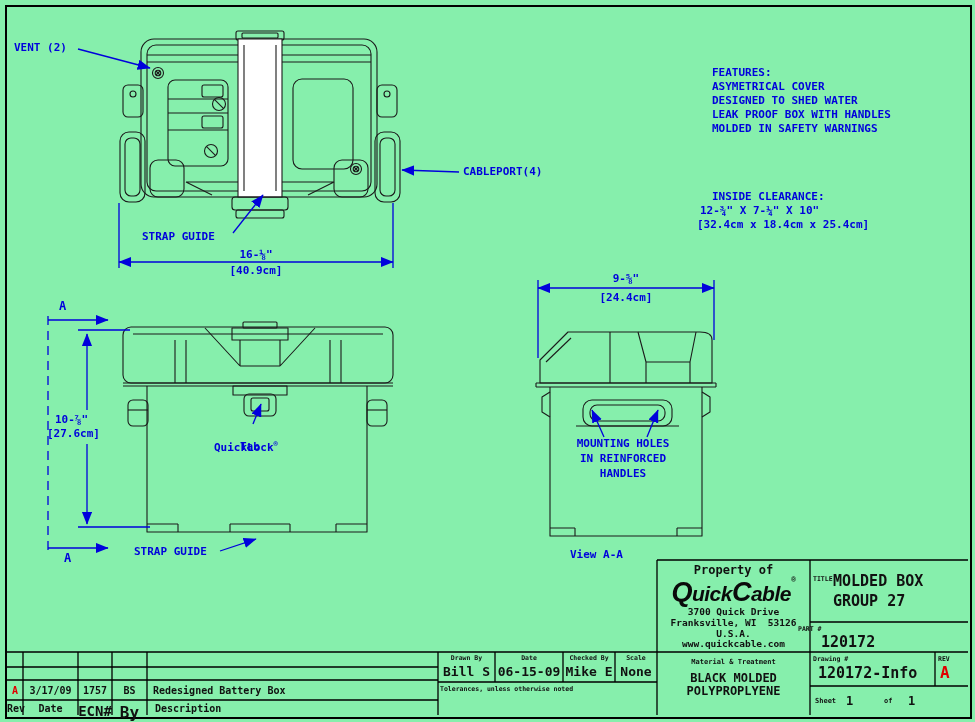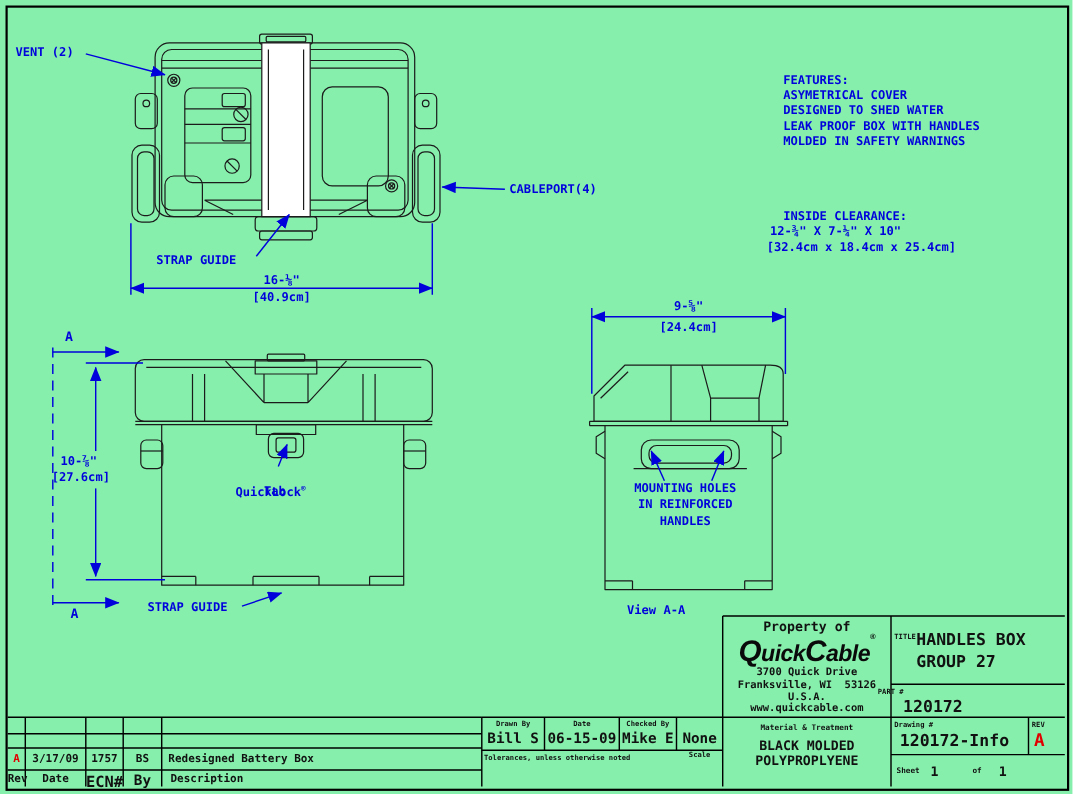--- a/index.html
+++ b/index.html
@@ -178,21 +178,21 @@
   <div class="t blue" style="left:570px; top:548px;">View A-A</div>
 
   <div class="t blk ctr" style="left:657px; top:563px; width:153px; font-size:12px;">Property of</div>
   <div class="t blk ctr logo" style="left:657px; top:575px; width:153px;"><span class="lp">Quick</span><span class="lp">Cable</span><span class="reg">®</span></div>
   <div class="t blk ctr" style="left:657px; top:606px; width:153px; font-size:9.5px;">3700 Quick Drive</div>
   <div class="t blk ctr" style="left:657px; top:617px; width:153px; font-size:9.5px;">Franksville, WI  53126</div>
   <div class="t blk ctr" style="left:657px; top:628px; width:153px; font-size:9.5px;">U.S.A.</div>
   <div class="t blk ctr" style="left:657px; top:638px; width:153px; font-size:9.5px;">www.quickcable.com</div>
 
   <div class="t blk lbl" style="left:813px; top:563px;margin-top:12px;">TITLE</div>
-  <div class="t blk" style="left:833px; top:572px; font-size:15px;">HANDLES BOX</div>
+  <div class="t blk" style="left:833px; top:572px; font-size:15px;">MOLDED BOX</div>
   <div class="t blk" style="left:833px; top:592px; font-size:15px;">GROUP 27</div>
   <div class="t blk lbl" style="left:798px; top:625px;">PART #</div>
   <div class="t blk" style="left:821px; top:633px; font-size:15px;">120172</div>
 
   <div class="t blk ctr" style="left:657px; top:658px; width:153px; font-size:7px;">Material &amp; Treatment</div>
   <div class="t blk ctr" style="left:657px; top:671px; width:153px; font-size:12px;">BLACK MOLDED</div>
   <div class="t blk ctr" style="left:657px; top:684px; width:153px; font-size:12px;">POLYPROPLYENE</div>
 
   <div class="t blk lbl" style="left:813px; top:655px;">Drawing #</div>
   <div class="t blk" style="left:818px; top:664px; font-size:15px;">120172-Info</div>
@@ -202,28 +202,28 @@
   <div class="t blk" style="left:846px; top:694px; font-size:12px;">1</div>
   <div class="t blk" style="left:884px; top:697px; font-size:7px;">of</div>
   <div class="t blk" style="left:908px; top:694px; font-size:12px;">1</div>
 
   <div class="t blk lbl ctr" style="left:438px; top:654px; width:57px;">Drawn By</div>
   <div class="t blk ctr" style="left:438px; top:663px; width:57px; font-size:13px;">Bill S</div>
   <div class="t blk lbl ctr" style="left:495px; top:654px; width:68px;">Date</div>
   <div class="t blk ctr" style="left:495px; top:663px; width:68px; font-size:13px;">06-15-09</div>
   <div class="t blk lbl ctr" style="left:563px; top:654px; width:52px;">Checked By</div>
   <div class="t blk ctr" style="left:561px; top:663px; width:56px; font-size:13px;">Mike E</div>
-  <div class="t blk lbl ctr" style="left:615px; top:682px; width:42px;">Scale</div>
+  <div class="t blk lbl ctr" style="left:615px; top:654px; width:42px;">Scale</div>
   <div class="t blk ctr" style="left:615px; top:663px; width:42px; font-size:13px;">None</div>
   <div class="t blk" style="left:440px; top:685px; font-size:6.5px;">Tolerances, unless otherwise noted</div>
 
   <div class="t blk red ctr" style="left:7px; top:684px; width:16px; font-size:10px;">A</div>
   <div class="t blk ctr" style="left:23px; top:684px; width:55px; font-size:10px;">3/17/09</div>
   <div class="t blk ctr" style="left:78px; top:684px; width:34px; font-size:10px;">1757</div>
   <div class="t blk ctr" style="left:112px; top:684px; width:35px; font-size:10px;">BS</div>
   <div class="t blk" style="left:153px; top:684px; font-size:10px;">Redesigned Battery Box</div>
   <div class="t blk ctr" style="left:7px; top:702px; width:16px; font-size:10px;">Rev</div>
   <div class="t blk ctr" style="left:23px; top:702px; width:55px; font-size:10px;">Date</div>
   <div class="t blk ctr" style="left:78px; top:702px; width:34px; font-size:14px;">ECN#</div>
-  <div class="t blk ctr" style="left:112px; top:702px; width:35px; font-size:13px;">By</div>
+  <div class="t blk ctr" style="left:112px; top:702px; width:35px; font-size:16px;">By</div>
   <div class="t blk" style="left:155px; top:702px; font-size:10px;">Description</div>
 
 </div>
 
 </body></html>

